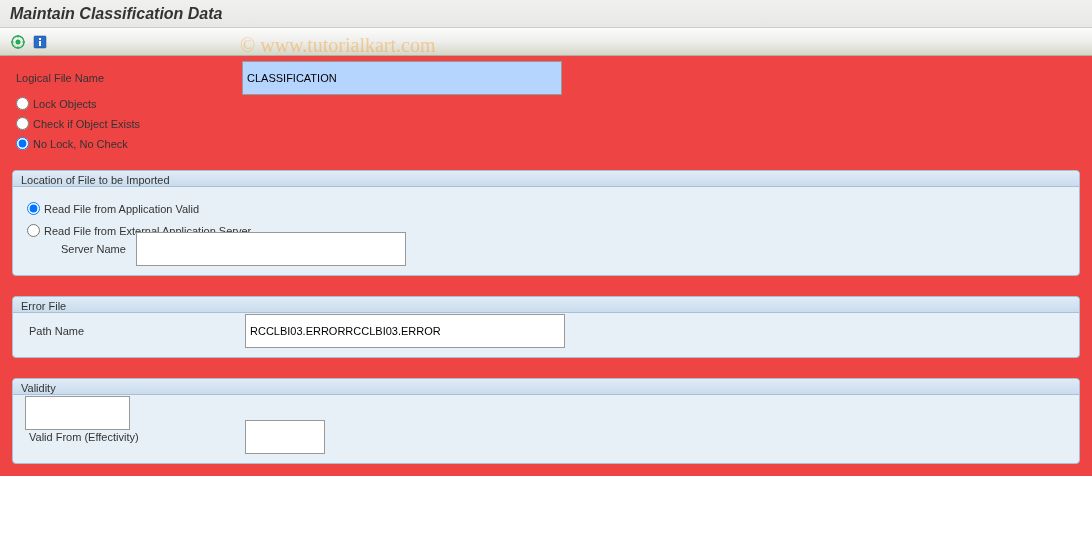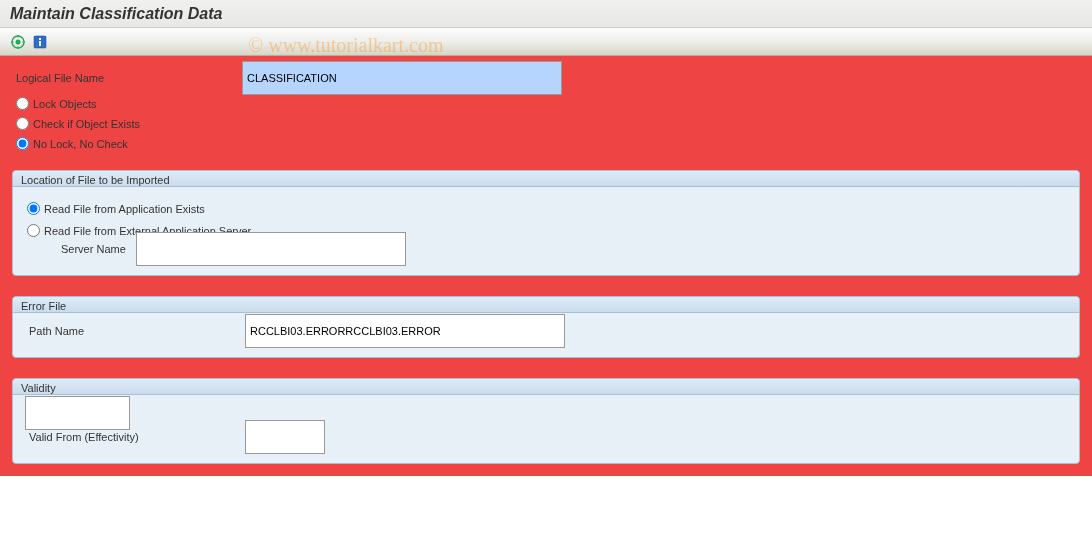--- a/index.html
+++ b/index.html
@@ -120,21 +120,21 @@
       padding-left: 4px;
     }
     .group-field-label {
       width: 220px;
       padding-left: 4px;
       color: #333;
     }
     .watermark {
       position: absolute;
       top: 34px;
-      left: 248px;
+      left: 240px;
       font-size: 20px;
       color: rgba(255, 140, 0, 0.35);
       font-family: Georgia, serif;
       pointer-events: none;
       z-index: 100;
     }
   </style>
 </head>
 <body>
 
@@ -182,21 +182,21 @@
   <div class="radio-row">
     <input type="radio" name="lock" checked="" style="">
     <label>No Lock, No Check</label>
   </div>
 
   <div class="group-box">
     <div class="group-header">Location of File to be Imported</div>
     <div class="group-body">
       <div class="radio-row">
         <input type="radio" name="filesrc" checked="" style="">
-        <label>Read File from Application Exists</label>
+        <label>Read File from Application Valid</label>
       </div>
       <div class="radio-row">
         <input type="radio" name="filesrc" style="">
         <label>Read File from External Application Server</label>
       </div>
       <div class="field-row" style="padding-left:20px;">
         <span class="field-label-indent">Server Name</span>
         <input type="text" class="text-input" style="width: 270px;" value="">
       </div>
     </div>

